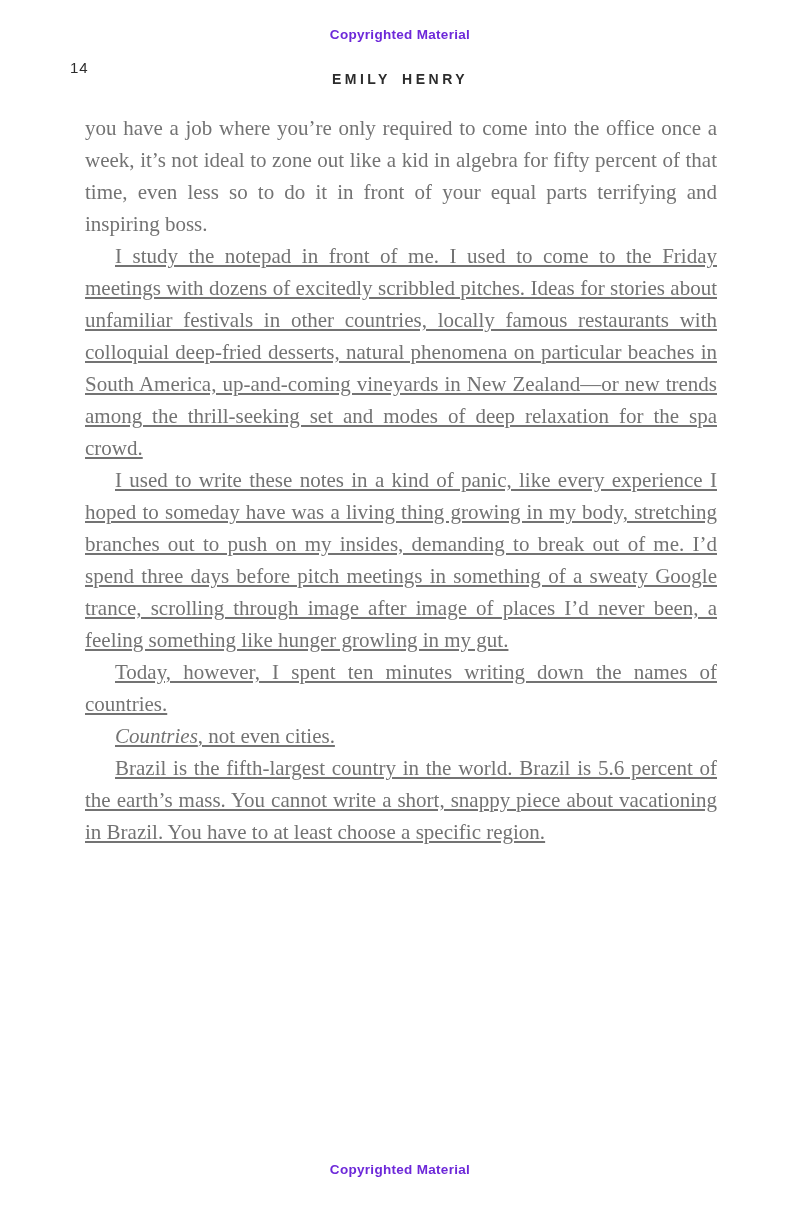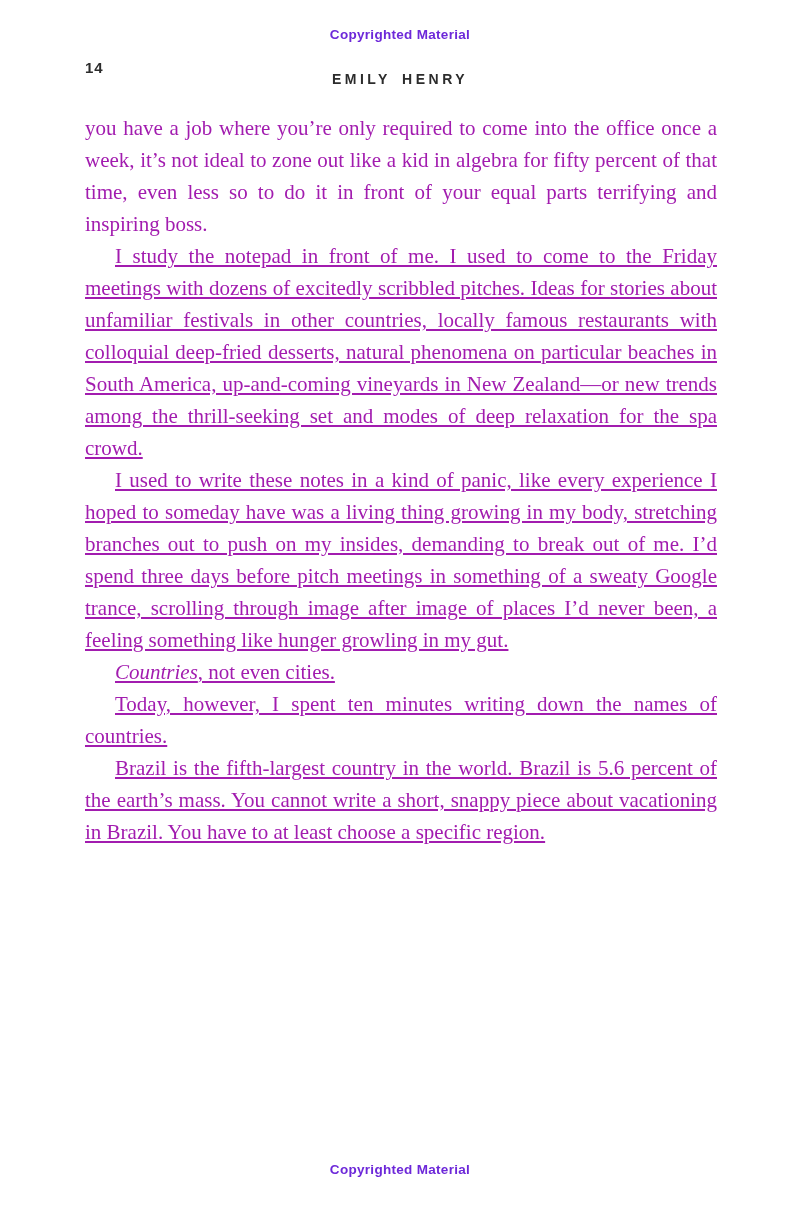--- a/index.html
+++ b/index.html
@@ -30,25 +30,25 @@
   .copyright-bottom { top: 1162px; }
   .running-header {
     position: absolute;
     top: 59px;
     left: 0;
     width: 100%;
     height: 22px;
   }
   .page-number {
     position: absolute;
-    left: 85px;
+    left: 70px;
     top: 0;
     font-family: "Liberation Sans", sans-serif;
     font-size: 15px;
-    font-weight: 700;
+    font-weight: 400;
     letter-spacing: 1px;
     color: #2c2c2c;
   }
   .author-name {
     position: absolute;
     left: 0;
     top: 0;
     width: 100%;
     text-align: center;
     font-family: "Liberation Sans", sans-serif;
@@ -60,21 +60,21 @@
     margin-top: 12px;
   }
   .body-text {
     position: absolute;
     top: 112px;
     left: 85px;
     width: 632px;
     font-family: "Liberation Serif", serif;
     font-size: 21px;
     line-height: 32px;
-    color: #a21caf;
+    color: #737373;
     text-align: justify;
   }
   .body-text p {
     margin: 0;
     padding: 0;
   }
   .body-text p.indent {
     text-indent: 30px;
     text-decoration: underline;
   }
@@ -91,20 +91,20 @@
 
   <div class="running-header">
     <span class="page-number">14</span>
     <span class="author-name">EMILY HENRY</span>
   </div>
 
   <div class="body-text">
       <p><span>you have a job where you’re only required to come into the office once a week, it’s not ideal to zone out like a kid in algebra for fifty percent of that time, even less so to do it in front of your equal parts terrifying and inspiring boss.</span></p>
       <p class="indent"><span>I study the notepad in front of me. I used to come to the Friday meetings with dozens of excitedly scribbled pitches. Ideas for stories about unfamiliar festivals in other countries, locally famous restaurants with colloquial deep-fried desserts, natural phenomena on particular beaches in South America, up-and-coming vineyards in New Zealand—or new trends among the thrill-seeking set and modes of deep relaxation for the spa crowd.</span></p>
       <p class="indent"><span>I used to write these notes in a kind of panic, like every experience I hoped to someday have was a living thing growing in my body, stretching branches out to push on my insides, demanding to break out of me. I’d spend three days before pitch meetings in something of a sweaty Google trance, scrolling through image after image of places I’d never been, a feeling something like hunger growling in my gut.</span></p>
+      <p class="indent"><span>Today, however, I spent ten minutes writing down the names of countries.</span></p>
       <p class="indent"><span class="italic">Countries</span><span>, not even cities.</span></p>
-      <p class="indent"><span>Today, however, I spent ten minutes writing down the names of countries.</span></p>
       <p class="indent"><span>Brazil is the fifth-largest country in the world. Brazil is 5.6 percent of the earth’s mass. You cannot write a short, snappy piece about vacationing in Brazil. You have to at least choose a specific region.</span></p>
     </div>
 
   <div class="copyright-notice copyright-bottom">Copyrighted Material</div>
 
 </div>
 
 </body></html>

